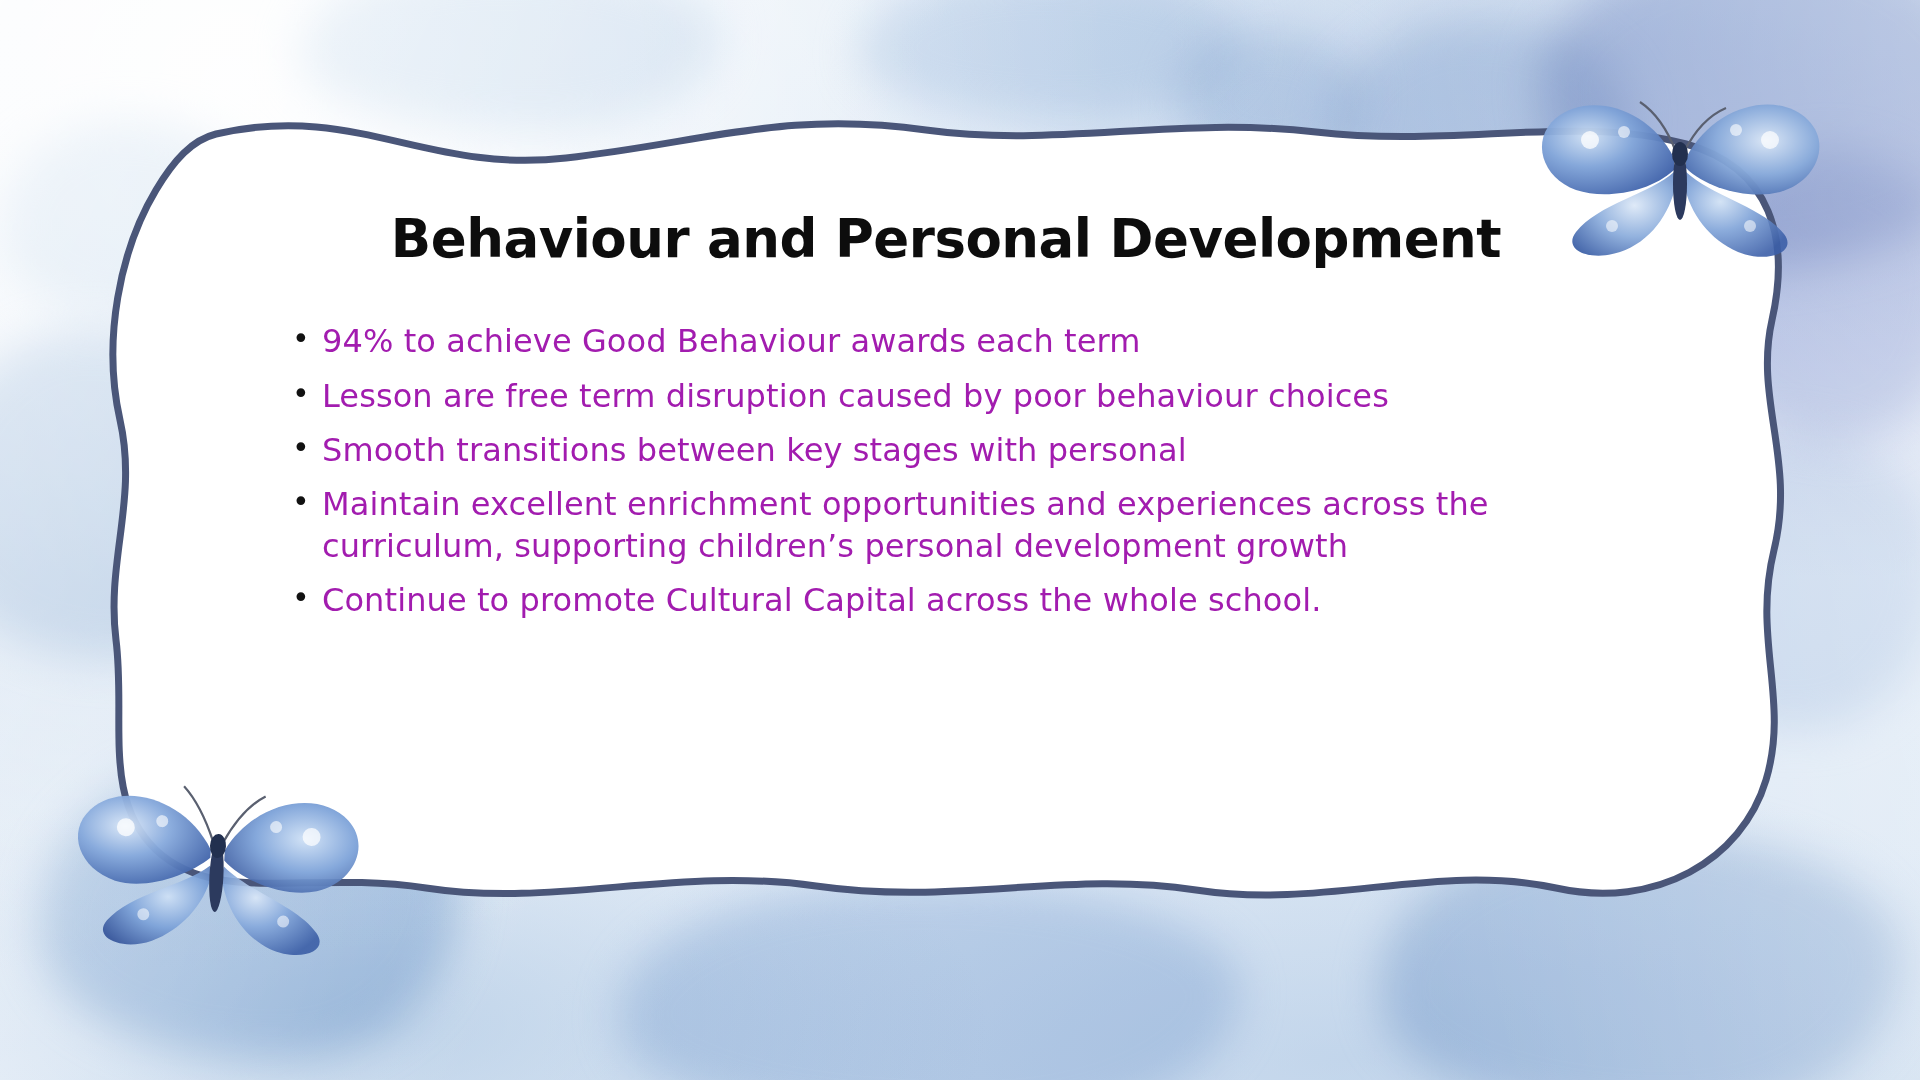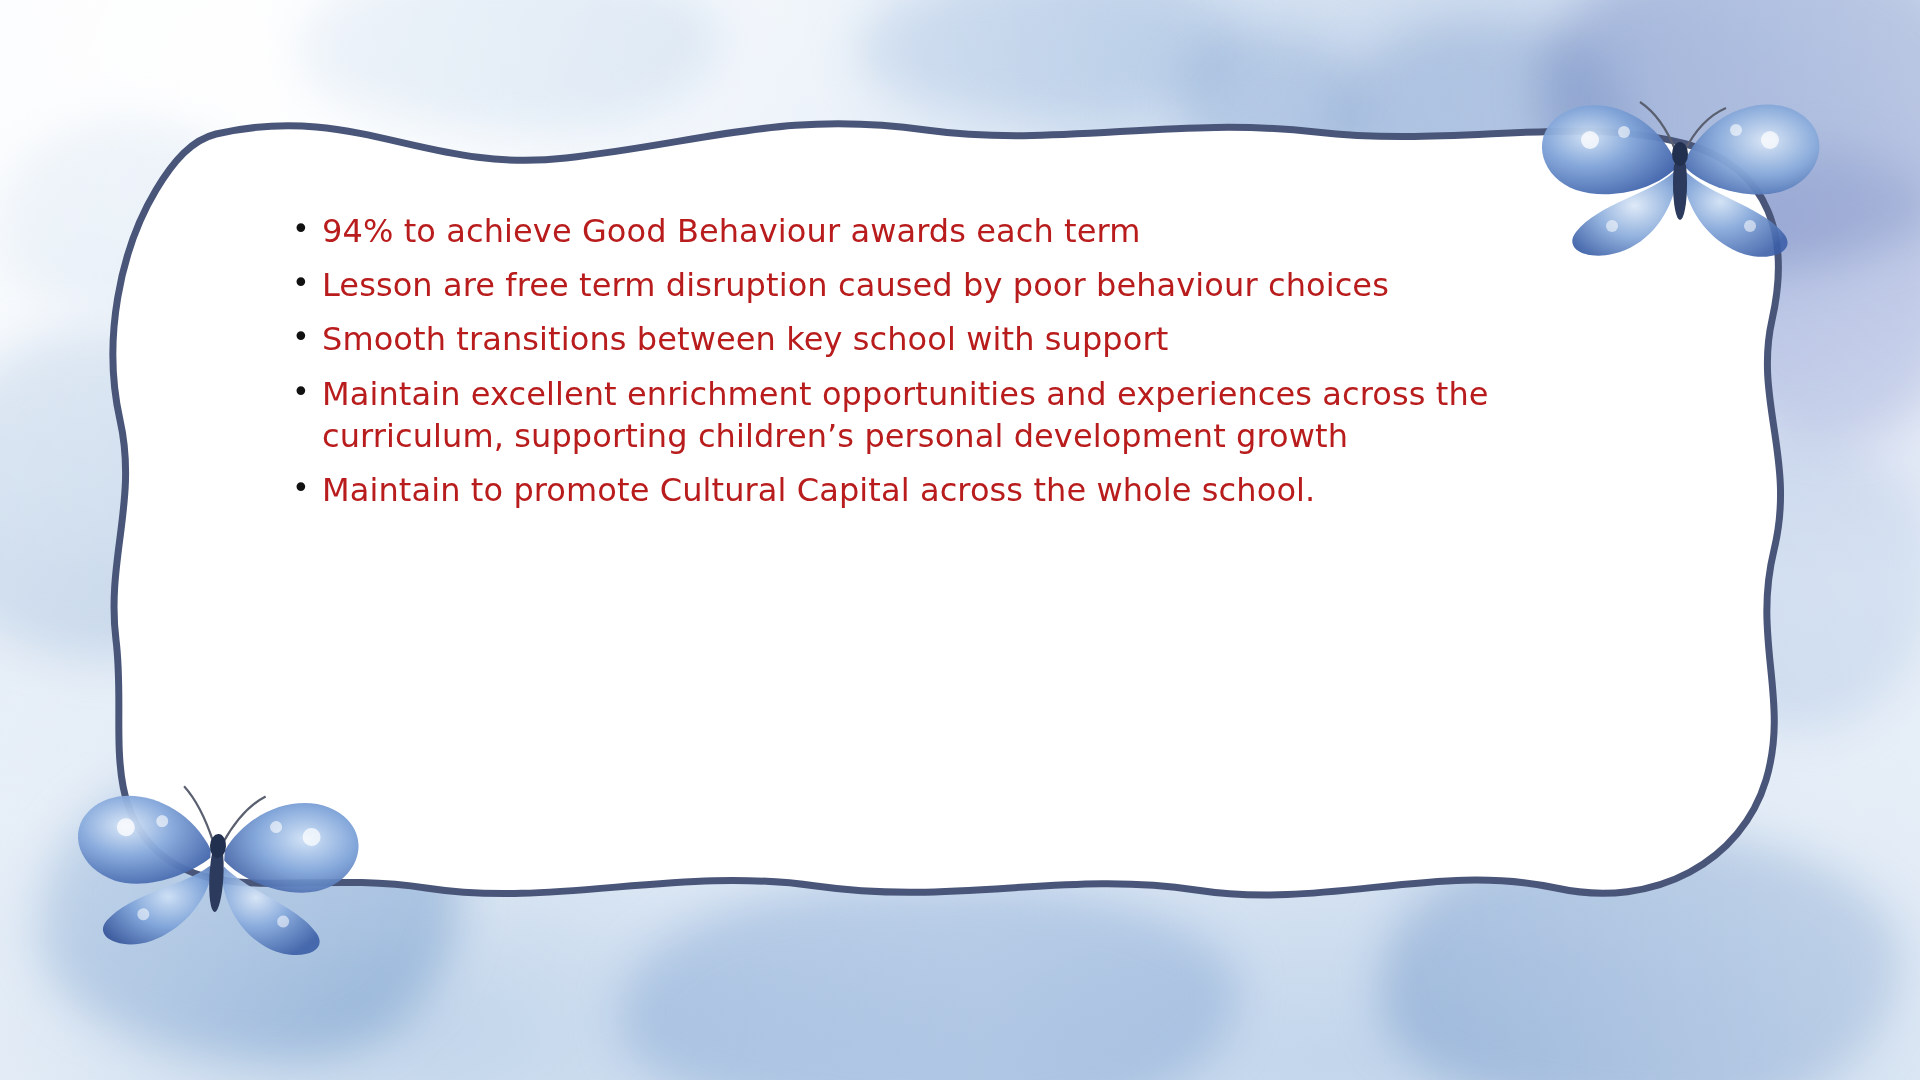--- a/index.html
+++ b/index.html
@@ -101,21 +101,21 @@
     list-style: none;
     margin: 0;
     padding: 0 0 0 86px;
     width: 1330px;
   }
   .bullets li {
     position: relative;
     font-family: "DejaVu Sans", sans-serif;
     font-size: 32px;
     line-height: 1.32;
-    color: #b91c1c;
+    color: #a21caf;
     margin-bottom: 12px;
     padding-left: 30px;
     letter-spacing: 0.1px;
   }
   .bullets li::before {
     content: "\2022";
     position: absolute;
     left: 0;
     top: -1px;
     font-size: 30px;
@@ -164,26 +164,27 @@
                C 970 750, 860 786, 720 766
                C 580 746, 460 788, 330 768
                C 210 750, 120 786, 60 730
                C 6 678, 30 600, 20 520
                C 10 440, 42 380, 24 300
                C 6 220, 24 130, 60 70
                C 78 40, 96 20, 120 14 Z" fill="#ffffff" stroke="#4a5679" stroke-width="7" stroke-linejoin="round"></path>
     </svg>
 
     <div class="card-content">
+      <h1 class="slide-title">Behaviour and Personal Development</h1>
       <ul class="bullets">
         <li>94% to achieve Good Behaviour awards each term</li>
         <li>Lesson are free term disruption caused by poor behaviour choices</li>
-        <li>Smooth transitions between key school with support</li>
+        <li>Smooth transitions between key stages with personal</li>
         <li>Maintain excellent enrichment opportunities and experiences across the curriculum, supporting children’s personal development growth</li>
-        <li>Maintain to promote Cultural Capital across the whole school.</li>
+        <li>Continue to promote Cultural Capital across the whole school.</li>
       </ul>
     </div>
   </div>
 
   <div class="butterfly bf-top">
     <svg viewBox="0 0 300 190" width="300" height="190">
       <defs>
         <radialGradient id="wing1" cx="35%" cy="35%" r="75%">
           <stop offset="0%" stop-color="#cfe0f4"></stop>
           <stop offset="45%" stop-color="#7fa3d8"></stop>

